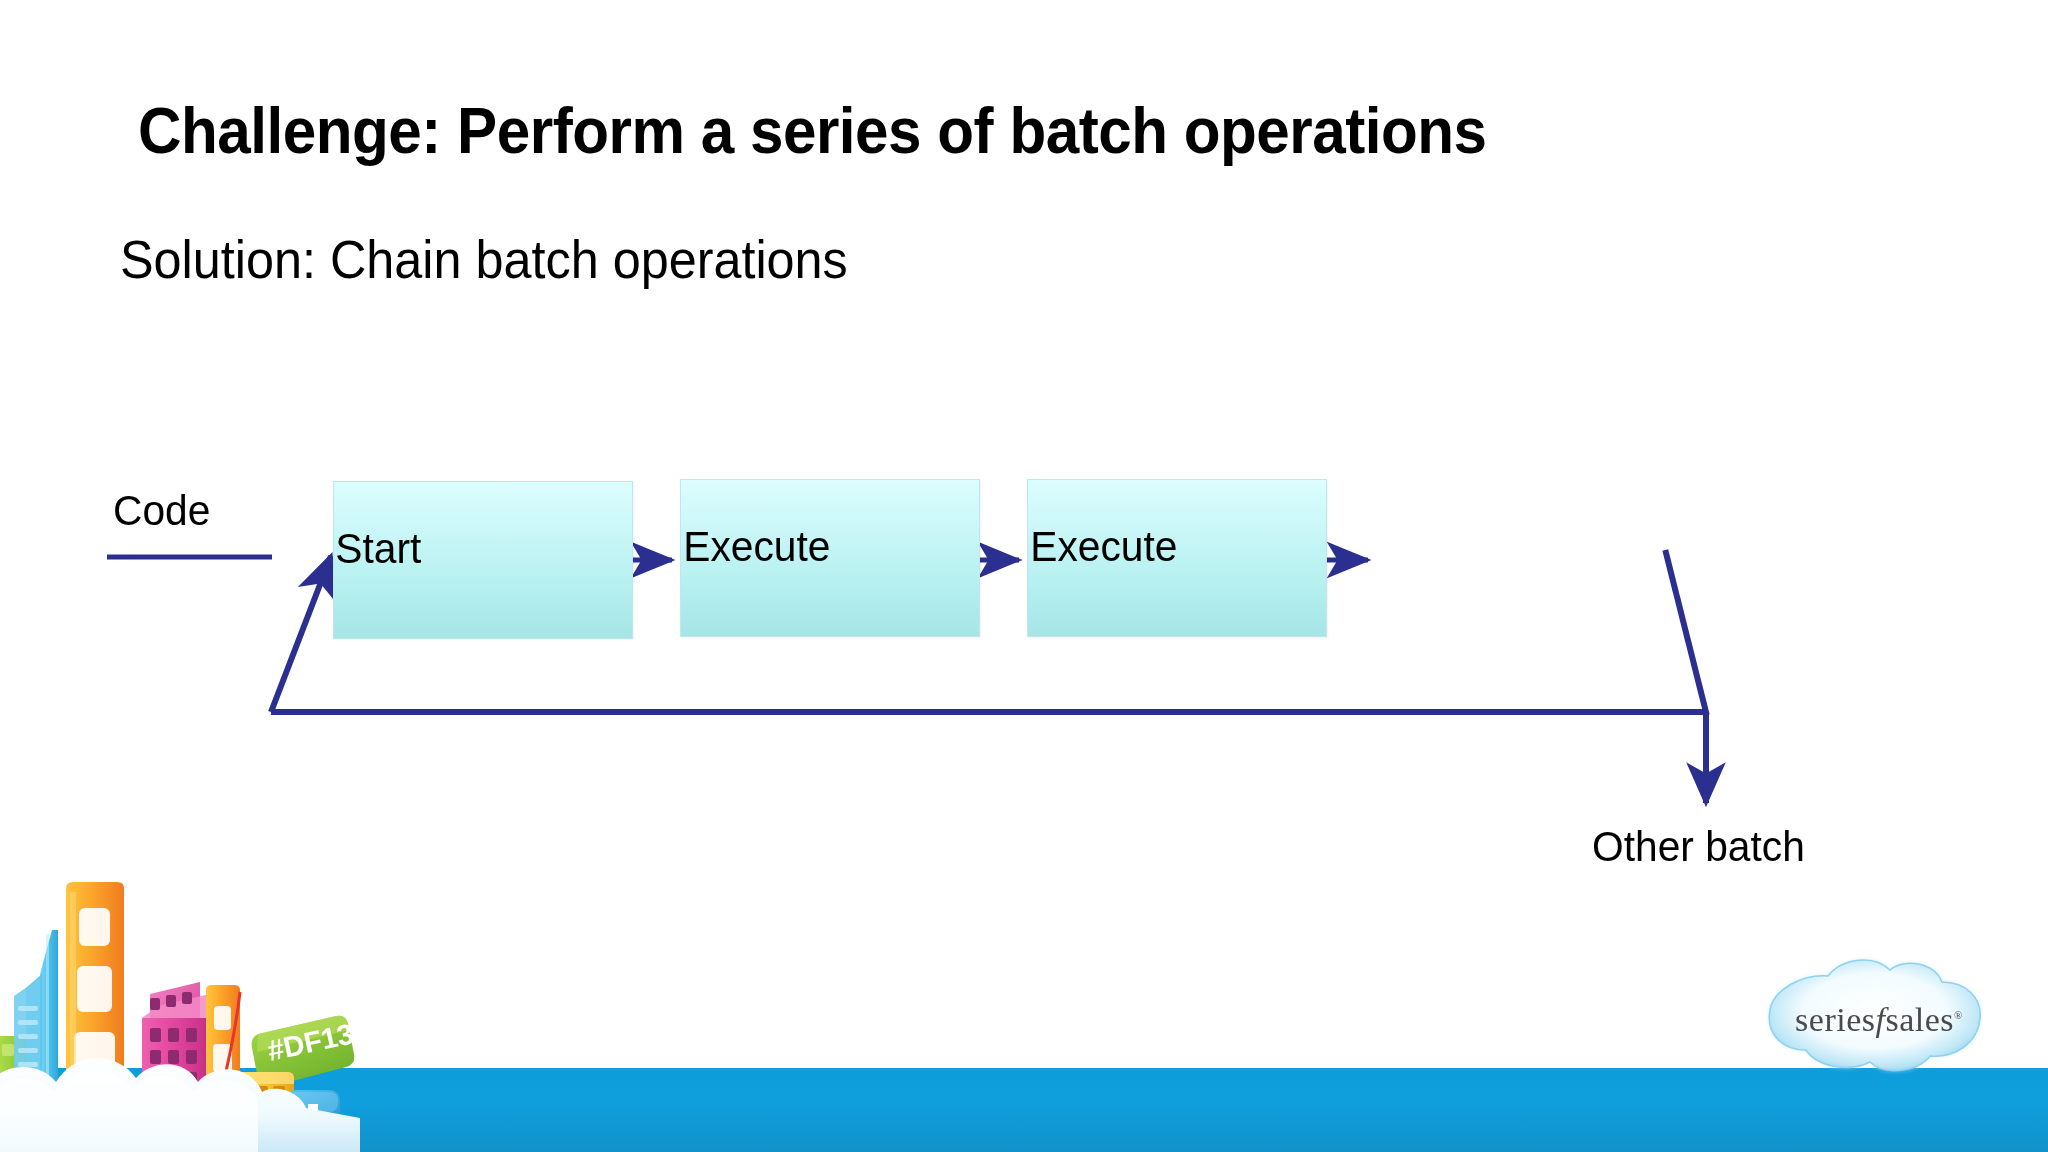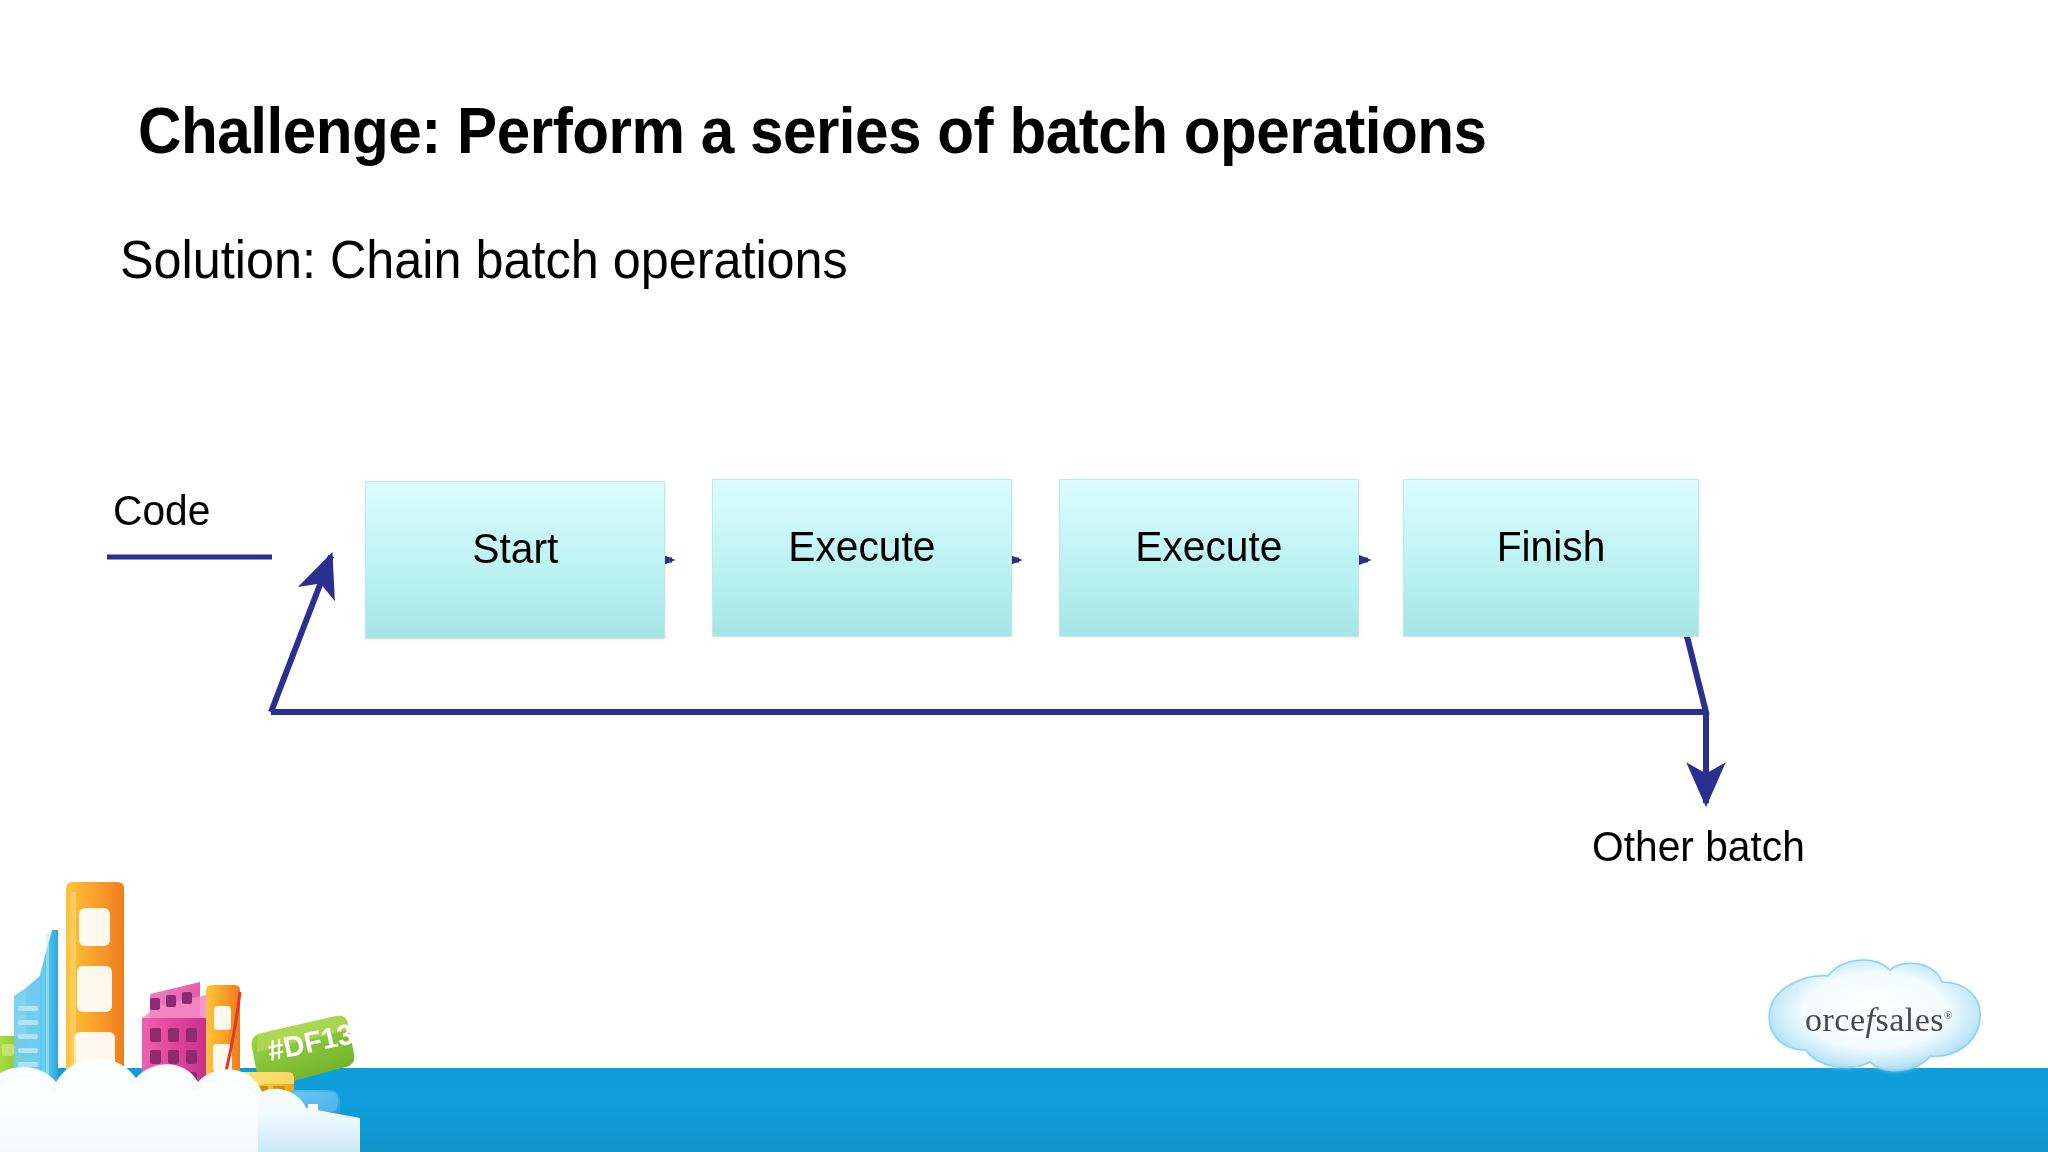--- a/index.html
+++ b/index.html
@@ -59,22 +59,20 @@
     height: 1152px;
   }
   .flow-box {
     position: absolute;
     box-sizing: border-box;
     background: linear-gradient(to bottom, #ddfdfe 0%, #cbf7f8 30%, #b4efef 70%, #a6e4e6 100%);
     border: 1px solid #bfe8ea;
     box-shadow: 1px 1px 2px rgba(0,0,0,0.06);
     display: flex;
     align-items: center;
-    justify-content: center;
-    margin-left: 32px;
   }
   .flow-box-label {
     font-size: 42px;
     color: #000000;
     font-weight: normal;
     transform: scaleX(0.97);
     white-space: nowrap;
     margin-top: -22px;
   }
   .code-label {
@@ -190,23 +188,20 @@
   </div>
 
   <div class="flow-box" style="left:680px; top:479px; width:300px; height:158px;">
     <span class="flow-box-label">Execute</span>
   </div>
 
   <div class="flow-box" style="left:1027px; top:479px; width:300px; height:158px;">
     <span class="flow-box-label">Execute</span>
   </div>
 
-  <div class="flow-box" style="left:1371px; top:479px; width:296px; height:158px;">
-    <span class="flow-box-label">Finish</span>
-  </div>
 
   <div class="code-label">Code</div>
   <div class="other-batch-label">Other batch</div>
 
   <div class="blue-band"></div>
 
   <div class="sf-logo">
     <svg viewBox="0 0 242 130" xmlns="http://www.w3.org/2000/svg" style="position:absolute;left:0;top:0;width:242px;height:130px;">
       <defs>
         <radialGradient id="cloudg" cx="50%" cy="46%" r="62%">
@@ -218,21 +213,21 @@
         <filter id="softglow" x="-25%" y="-25%" width="150%" height="150%">
           <feGaussianBlur stdDeviation="2.4"></feGaussianBlur>
         </filter>
       </defs>
       <g>
         <path filter="url(#softglow)" fill="#cfe9f7" opacity="0.8" d="M70,24 C84,6 116,2 132,18 C146,6 176,10 184,30 C208,30 224,46 222,66 C220,92 196,106 172,104 C160,120 126,124 112,110 C92,120 60,116 48,98 C22,98 8,80 12,58 C16,36 46,22 70,24 Z"></path>
         <path fill="url(#cloudg)" stroke="#8fd2ef" stroke-width="1.6" d="M70,24 C84,6 116,2 132,18 C146,6 176,10 184,30 C208,30 224,46 222,66 C220,92 196,106 172,104 C160,120 126,124 112,110 C92,120 60,116 48,98 C22,98 8,80 12,58 C16,36 46,22 70,24 Z"></path>
       </g>
     </svg>
     <div class="sf-wordmark">
-      <span>orce</span><span class="f-ital">f</span><span>sales</span><span class="sf-reg">®</span>
+      <span>series</span><span class="f-ital">f</span><span>sales</span><span class="sf-reg">®</span>
     </div>
   </div>
 
   <div class="city-art">
     <svg viewBox="0 0 360 296" xmlns="http://www.w3.org/2000/svg" style="width:360px;height:296px;">
       <defs>
         <linearGradient id="gBlueTower" x1="0" y1="0" x2="1" y2="0">
           <stop offset="0%" stop-color="#7fd4f2"></stop>
           <stop offset="45%" stop-color="#4fc2ec"></stop>
           <stop offset="100%" stop-color="#2fa8d8"></stop>

